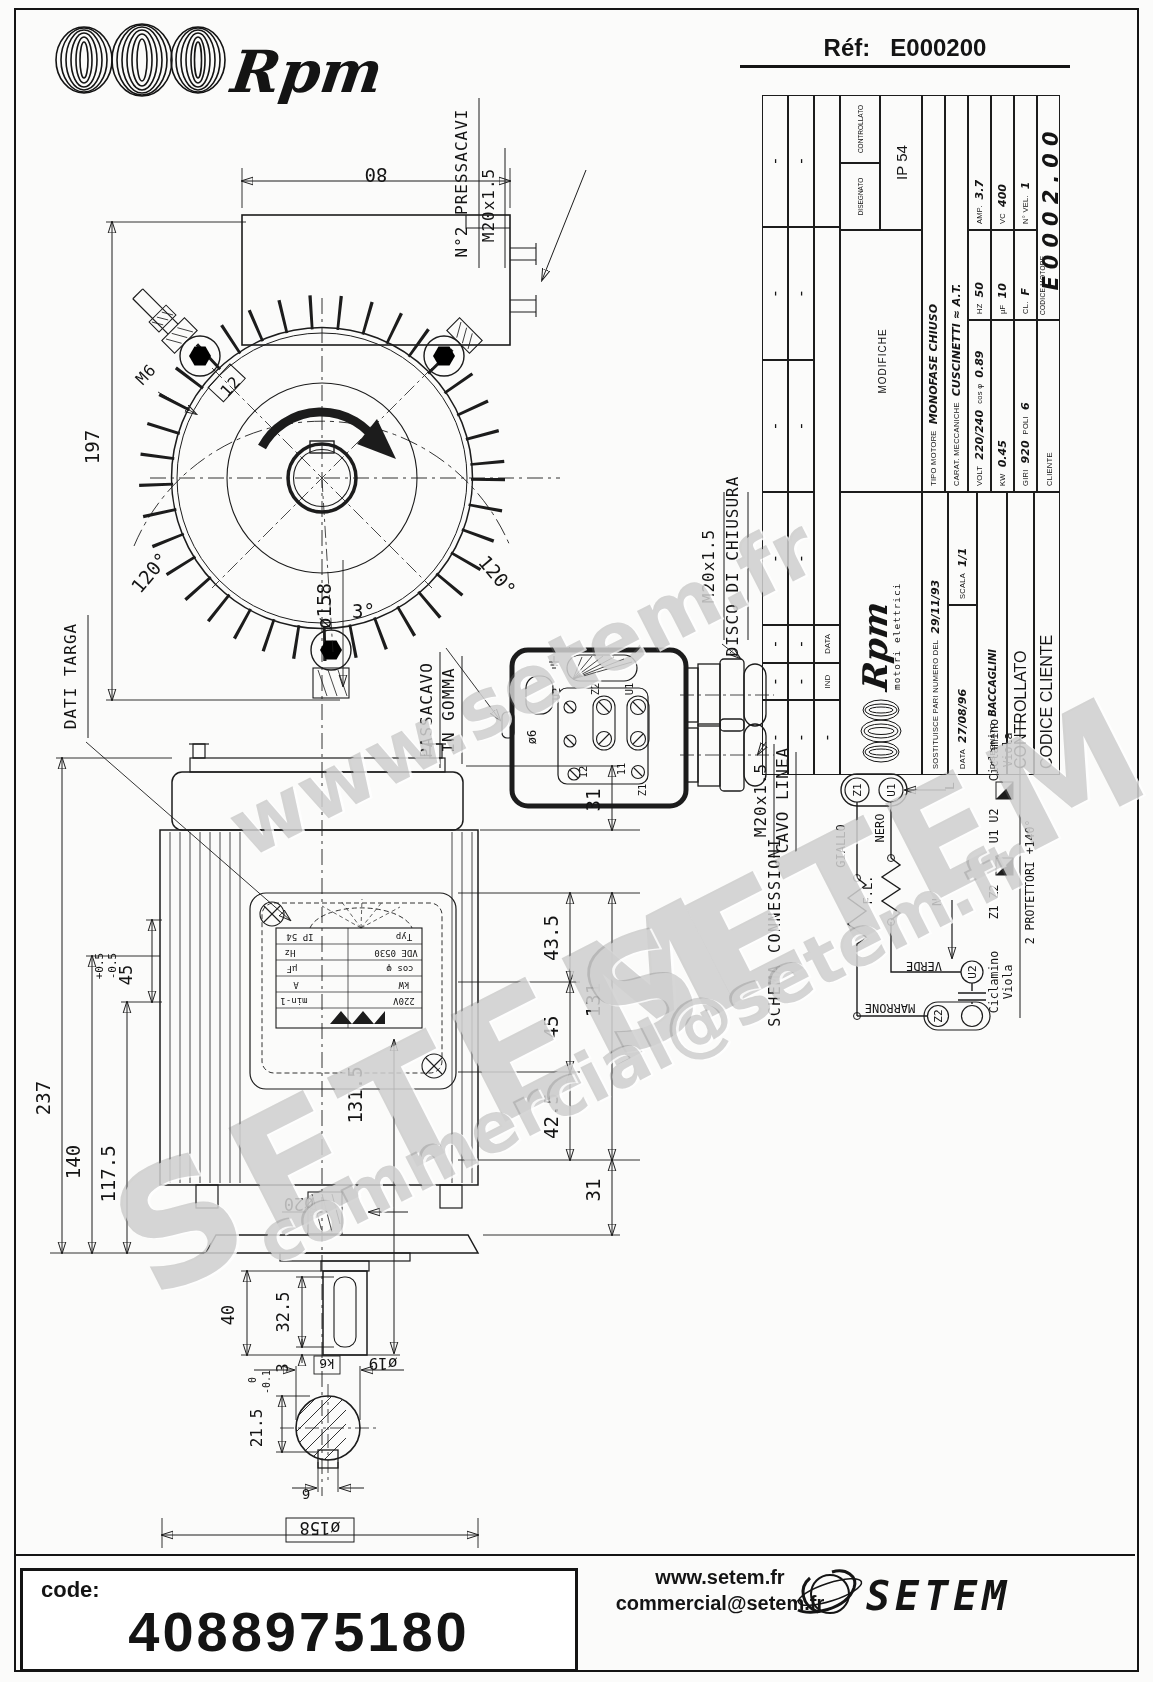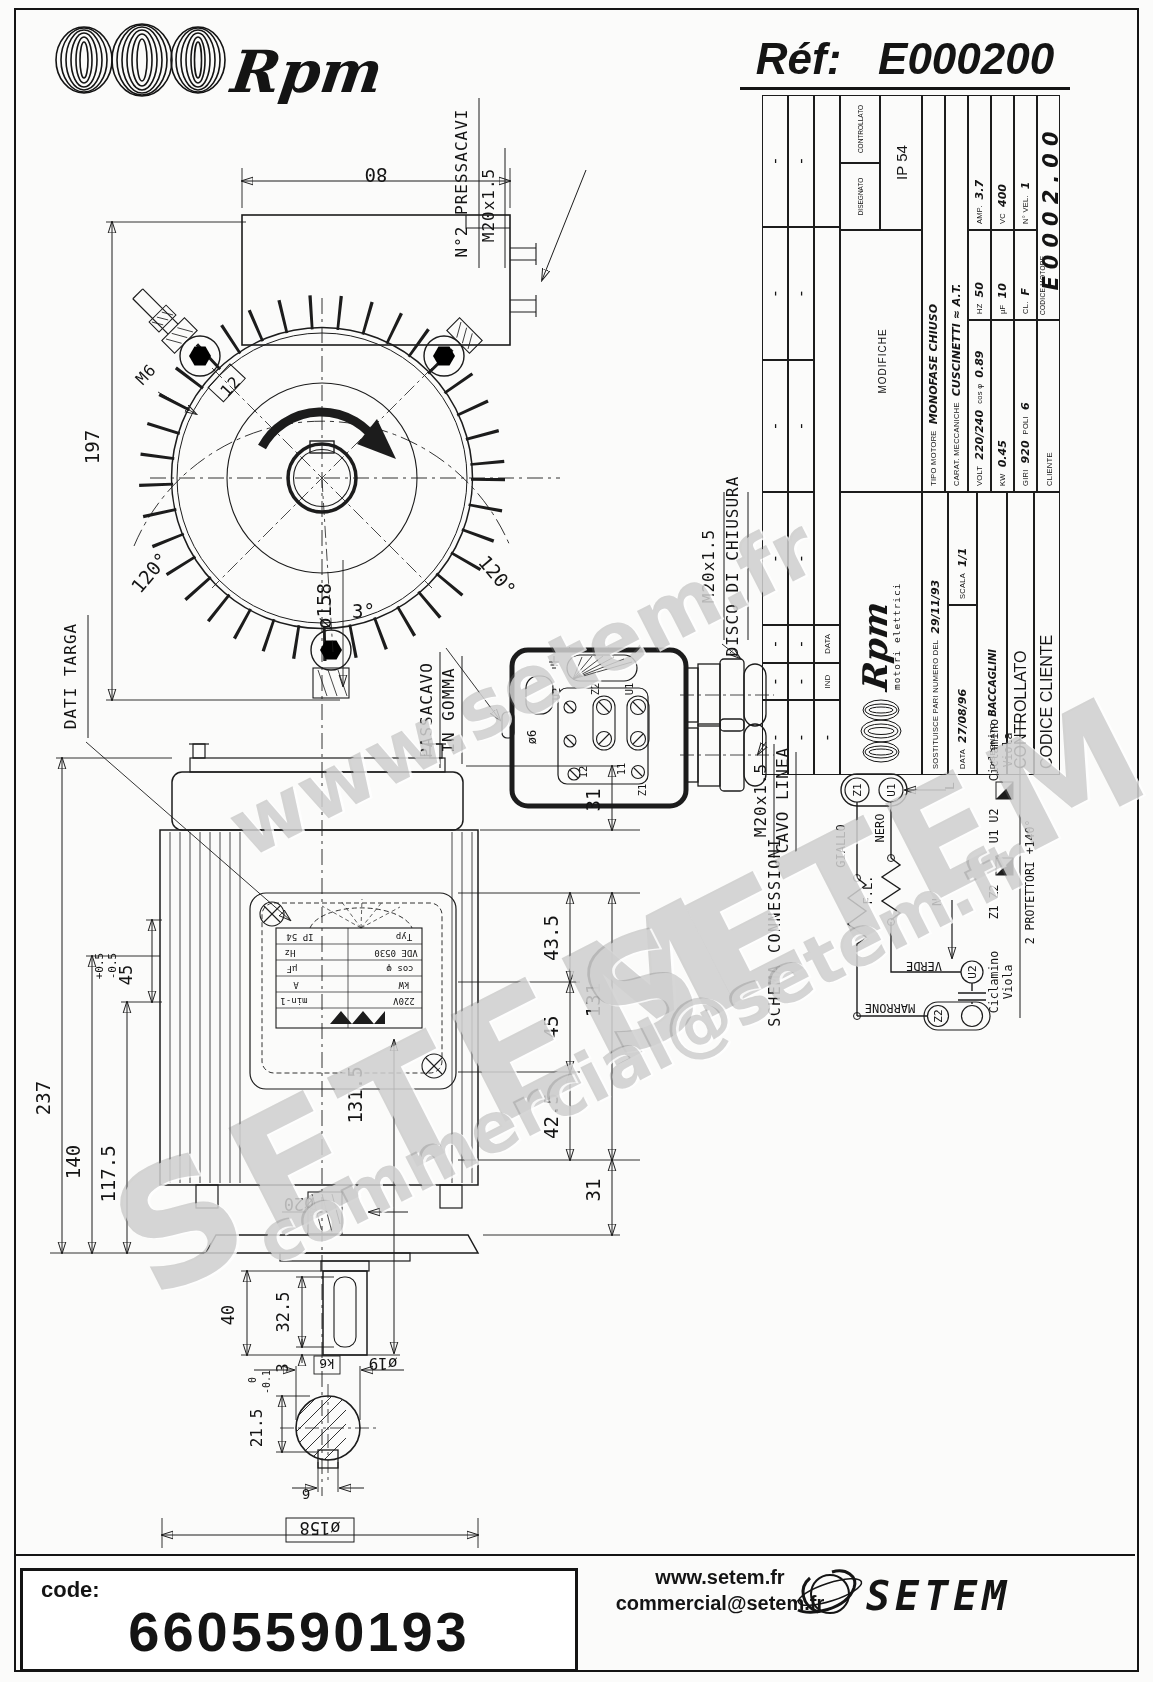--- a/index.html
+++ b/index.html
@@ -7,21 +7,21 @@
   .frame{position:absolute;left:14px;top:8px;width:1121px;height:1660px;border:2.5px solid #141414;}
   svg.draw{position:absolute;left:0;top:0;}
   svg.draw line,svg.draw path,svg.draw rect,svg.draw circle,svg.draw ellipse,svg.draw polyline{stroke:#1c1c1c;fill:none;}
   text{fill:#141414;stroke:none;font-family:"DejaVu Sans Mono","Liberation Mono",monospace;}
   .dimt{font-size:19px;}
   .dimsm{font-size:11px;}
   .lblt{font-size:16px;letter-spacing:1px;}
   
   .brand{position:absolute;left:36px;top:20px;width:420px;height:80px;}
   .brandword{position:absolute;left:196px;top:18px;font-family:"DejaVu Serif",serif;font-style:italic;font-weight:bold;font-size:58px;transform:skewX(-8deg);}
-  .ref{position:absolute;left:740px;top:34px;width:330px;text-align:center;font-weight:bold;font-style:italic;font-size:44px;border-bottom:3.5px solid #141414;padding-bottom:3px;white-space:nowrap;}
+  .ref{position:absolute;left:740px;top:34px;width:330px;text-align:center;font-weight:bold;font-size:24px;border-bottom:3.5px solid #141414;padding-bottom:3px;white-space:nowrap;}
   
   .tb{position:absolute;left:762px;top:775px;width:680px;height:298px;transform:rotate(-90deg);transform-origin:0 0;}
   .cell{position:absolute;border:1px solid #1c1c1c;box-sizing:border-box;overflow:hidden;background:transparent;}
   .cell .lab{font-size:7.5px;letter-spacing:.3px;}
   .cell .val{font-style:italic;font-weight:bold;font-family:"DejaVu Sans",sans-serif;font-size:11px;}
   .cc{display:flex;align-items:center;justify-content:center;text-align:center;}
   .cl{display:flex;align-items:center;gap:6px;padding-left:5px;}
   .tblogo{display:flex;align-items:center;gap:8px;padding-left:10px;}
   .tbrpm{font-family:"DejaVu Serif",serif;font-style:italic;font-weight:bold;font-size:34px;transform:skewX(-8deg);line-height:.9;}
   .tbsub{font-family:"DejaVu Sans Mono",monospace;font-size:9.5px;letter-spacing:1px;}
@@ -559,21 +559,21 @@
     </div>
     <div class="cell" style="left:455px;top:275px;width:225px;height:23px;">
       <span class="lab" style="position:absolute;left:4px;top:1px;font-size:6.5px;">CODICE MOTORE</span>
       <div class="bigcode" style="text-align:center;margin-top:1px;">E0002.00</div>
     </div>
   </div>
 
   <div class="footrule"></div>
   <div class="codebox">
     <div class="codelab">code:</div>
-    <div class="codeval">6605590193</div>
+    <div class="codeval">4088975180</div>
   </div>
   <div class="fsite">www.setem.fr</div>
   <div class="femail">commercial@setem.fr</div>
   <div class="slogo">
     <svg width="300" height="74">
       <g stroke="#141414" fill="none" stroke-width="2">
         <circle cx="42" cy="36" r="19"></circle>
         <path d="M10,52 C22,58 58,52 66,30 C70,18 58,10 44,14" stroke-width="3"></path>
         <path d="M22,20 C10,30 14,48 30,54" stroke-width="3"></path>
         <ellipse cx="42" cy="34" rx="33" ry="9" transform="rotate(-18 42 34)" stroke-width="1.5"></ellipse>

